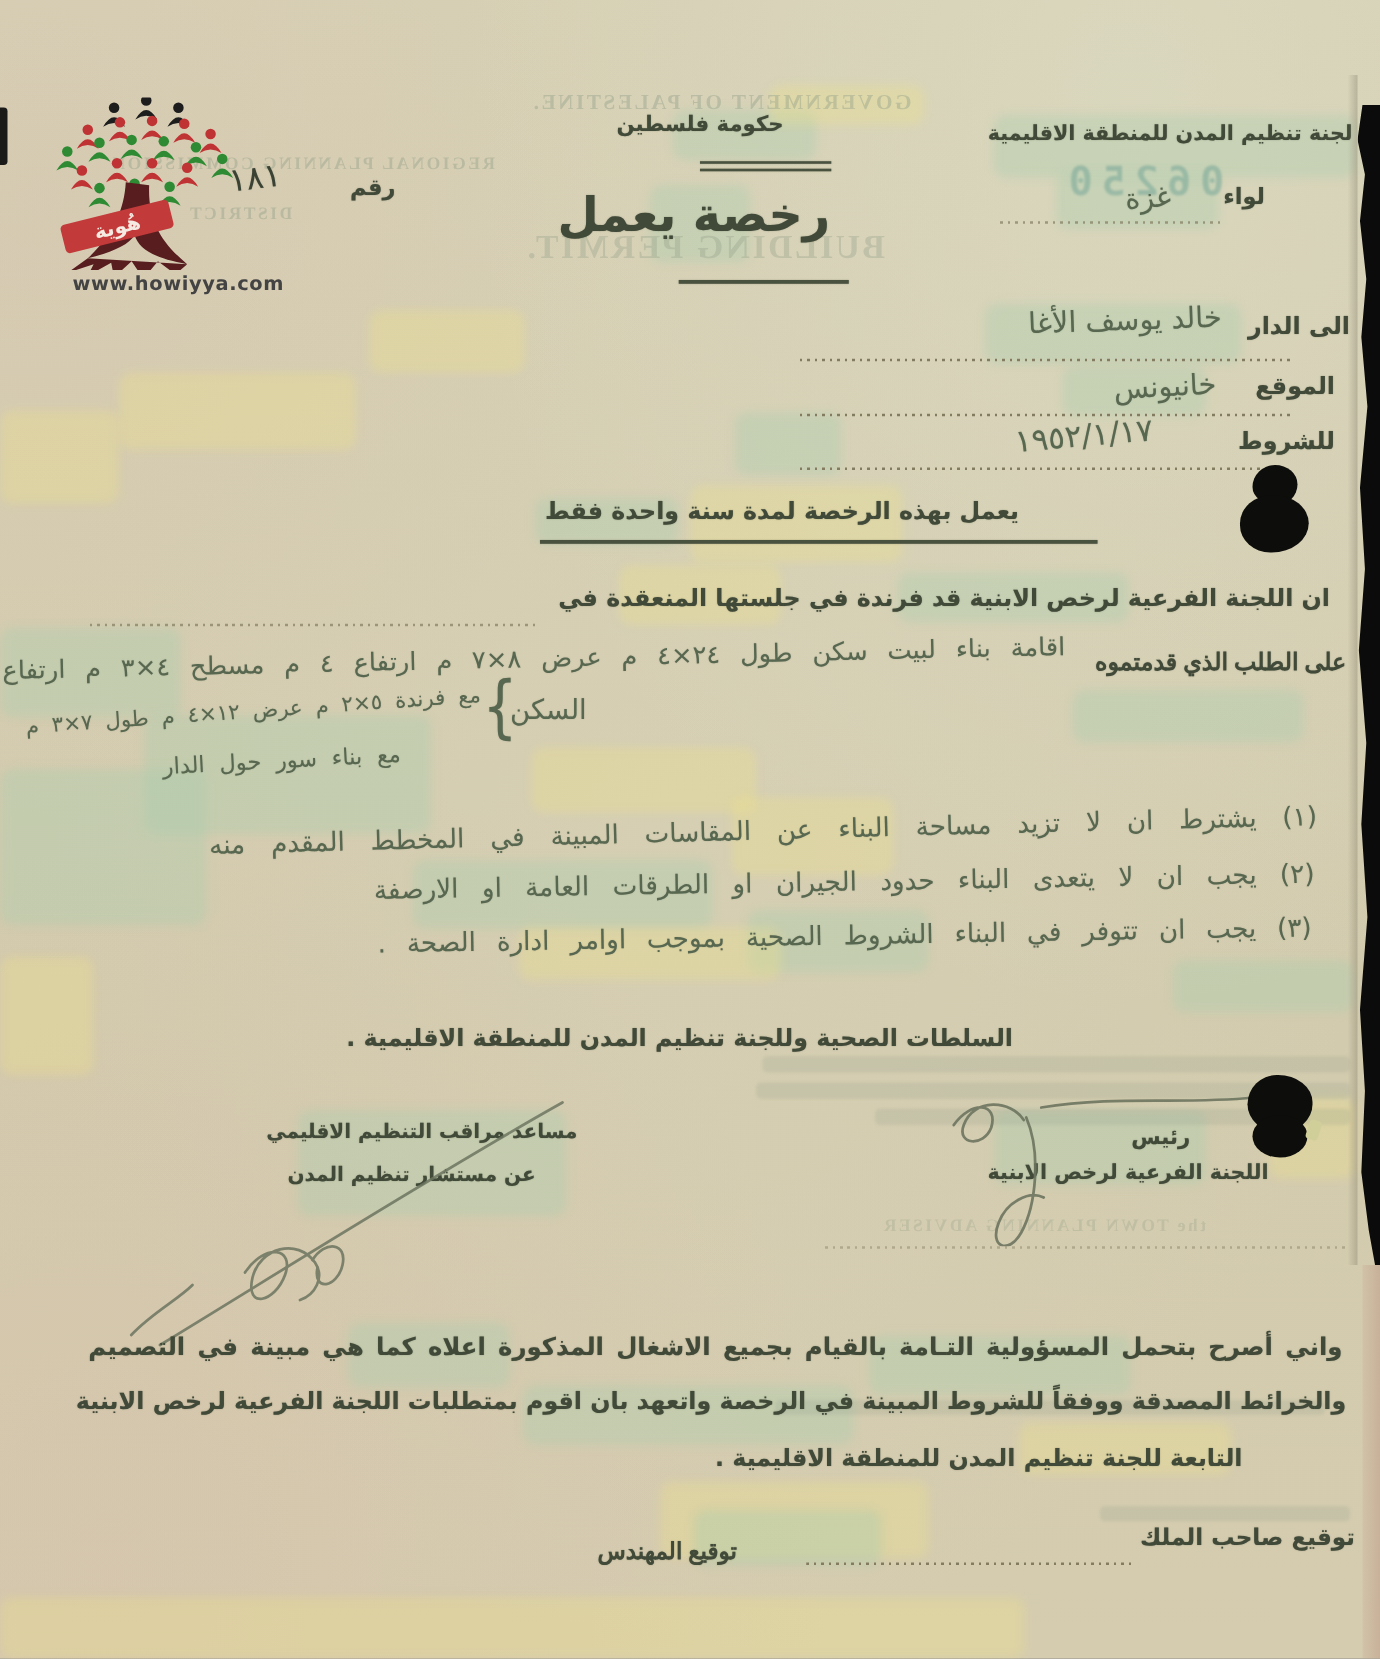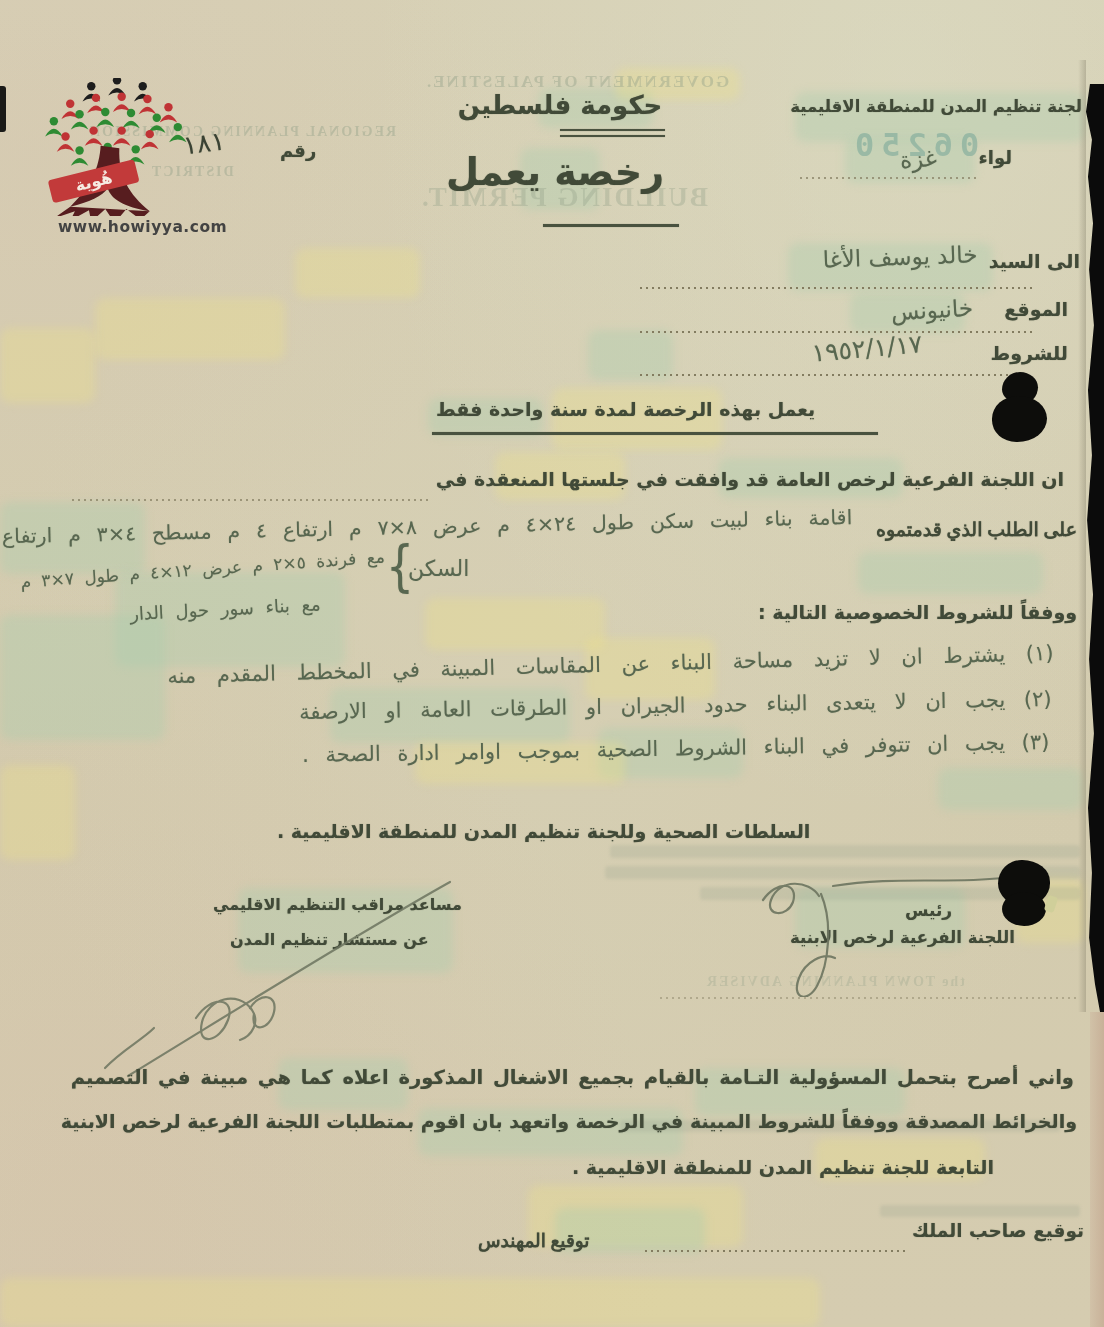--- a/index.html
+++ b/index.html
@@ -136,56 +136,55 @@
   </div>
 
   <div class="abs printed" style="right:22px;top:97px;font-size:16.5px;">لجنة تنظيم المدن للمنطقة الاقليمية</div>
   <div class="abs printed" style="right:92px;top:147px;font-size:18px;">لواء</div>
   <div class="abs hand" style="left:900px;top:146px;font-size:23px;transform:rotate(-4deg);">غزة</div>
   <div class="abs dots" style="left:800px;top:177px;width:180px;opacity:.7;"></div>
 
   <div class="abs printed" style="left:280px;top:140px;font-size:18px;">رقم</div>
   <div class="abs hand" style="left:183px;top:128px;font-size:26px;color:#3a4233;transform:rotate(-7deg);">١٨١</div>
 
-  <div class="abs printed" style="left:455px;top:90px;width:210px;text-align:center;font-size:26px;">حكومة فلسطين</div>
+  <div class="abs printed" style="left:455px;top:90px;width:210px;text-align:center;font-size:17px;">حكومة فلسطين</div>
   <div class="abs uline" style="left:560px;top:129px;width:105px;height:2px;"></div>
   <div class="abs uline" style="left:560px;top:135px;width:105px;height:2px;"></div>
   <div class="abs printed" style="left:430px;top:150px;width:250px;text-align:center;font-size:38px;">رخصة يعمل</div>
   <div class="abs uline" style="left:543px;top:224px;width:136px;height:3px;"></div>
 
-  <div class="abs printed" style="right:24px;top:250px;font-size:19px;">الى السيد</div>
+  <div class="abs printed" style="right:24px;top:250px;font-size:19px;">الى الدار</div>
   <div class="abs hand" style="left:800px;top:244px;width:200px;text-align:center;font-size:23px;transform:rotate(-2deg);">خالد يوسف الأغا</div>
   <div class="abs dots" style="left:640px;top:287px;width:392px;"></div>
 
   <div class="abs printed" style="right:36px;top:298px;font-size:19px;">الموقع</div>
   <div class="abs hand" style="left:862px;top:297px;width:140px;text-align:center;font-size:23px;transform:rotate(-3deg);">خانيونس</div>
   <div class="abs dots" style="left:640px;top:331px;width:395px;"></div>
 
   <div class="abs printed" style="right:36px;top:342px;font-size:19px;">للشروط</div>
   <div class="abs hand" style="left:772px;top:334px;width:190px;text-align:center;font-size:25px;transform:rotate(-5deg);">١٩٥٢/١/١٧</div>
   <div class="abs dots" style="left:640px;top:374px;width:380px;"></div>
 
   <div class="abs blot" style="left:1002px;top:372px;width:36px;height:32px;border-radius:50% 50% 46% 54%/55% 48% 52% 45%;"></div>
   <div class="abs blot" style="left:992px;top:396px;width:55px;height:46px;border-radius:48% 52% 55% 45%/50% 50% 52% 48%;"></div>
 
   <div class="abs printed" style="left:436px;top:398px;font-size:19px;">يعمل بهذه الرخصة لمدة سنة واحدة فقط</div>
   <div class="abs uline" style="left:432px;top:432px;width:446px;height:2.5px;"></div>
 
-  <div class="abs printed" style="right:40px;top:468px;font-size:19px;">ان اللجنة الفرعية لرخص العامة قد وافقت في جلستها المنعقدة في</div>
+  <div class="abs printed" style="right:40px;top:468px;font-size:19px;">ان اللجنة الفرعية لرخص الابنية قد فرندة في جلستها المنعقدة في</div>
   <div class="abs dots" style="left:72px;top:499px;width:360px;opacity:.7;"></div>
 
   <div class="abs printed" style="right:27px;top:518px;font-size:19px;font-family:Liberation Serif, serif;">على الطلب الذي قدمتموه</div>
   <div class="abs hand" style="left:2px;top:505px;width:850px;font-size:20px;word-spacing:9px;transform:rotate(-1.3deg) scaleX(1.03);transform-origin:right top;">اقامة بناء لبيت سكن طول ٢٤×٤ م عرض ٨×٧ م ارتفاع ٤ م مسطح ٤×٣ م ارتفاع ٢٧</div>
 
   <div class="abs hand" style="left:408px;top:556px;font-size:22px;">السكن</div>
   <div class="abs hand" style="left:386px;top:540px;font-size:44px;transform:scaleY(1.25);">{</div>
   <div class="abs hand" style="left:55px;top:558px;width:330px;text-align:left;font-size:17px;word-spacing:5px;transform:rotate(-4deg);">مع فرندة ٥×٢ م عرض ١٢×٤ م طول ٧×٣ م</div>
   <div class="abs hand" style="left:130px;top:596px;width:280px;text-align:left;font-size:18px;word-spacing:6px;transform:rotate(-3deg);">مع بناء سور حول الدار</div>
 
-  <div class="abs printed" style="right:27px;top:601px;font-size:19px;">ووفقاً للشروط الخصوصية التالية :</div>
 
   <div class="abs hand" style="right:50px;top:641px;font-size:21px;word-spacing:14px;transform:rotate(-1.5deg);transform-origin:right;">
     <span>(١)</span>
     <span>يشترط ان لا تزيد مساحة البناء عن المقاسات المبينة في المخطط المقدم منه</span>
   </div>
   <div class="abs hand" style="right:52px;top:687px;font-size:21px;word-spacing:12px;transform:rotate(-1deg);transform-origin:right;">
     <span>(٢)</span>
     <span>يجب ان لا يتعدى البناء حدود الجيران او الطرقات العامة او الارصفة</span>
   </div>
   <div class="abs hand" style="right:55px;top:730px;font-size:21px;word-spacing:10px;transform:rotate(-1deg);transform-origin:right;">

